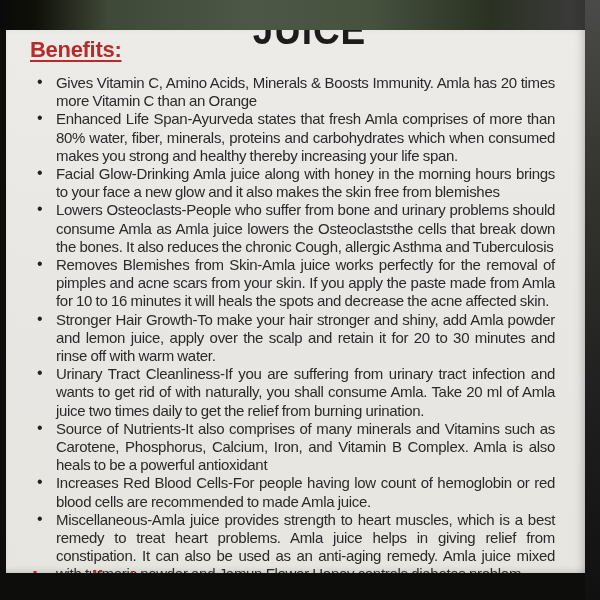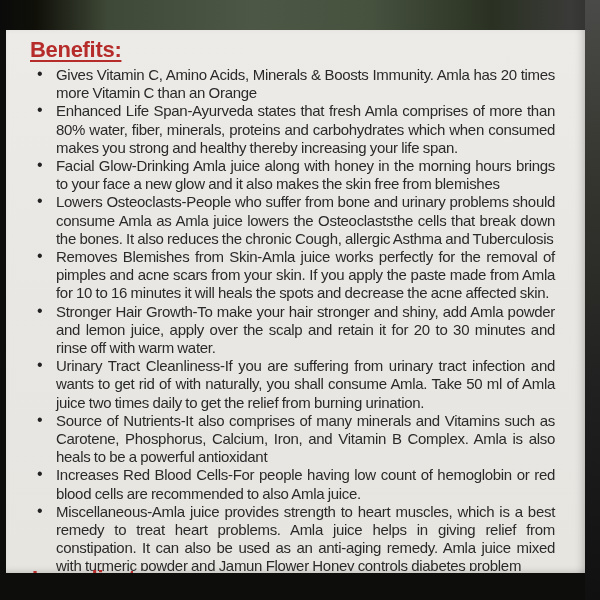--- a/index.html
+++ b/index.html
@@ -25,21 +25,21 @@
   .juice-clip{
     position:absolute;top:0;left:0;right:0;height:17px;overflow:hidden;
     text-align:center;
   }
   .juice-clip .juice-text{
     display:inline-block;font-size:42px;line-height:42px;font-weight:bold;
     color:#1d1c1b;margin-top:-23px;letter-spacing:1px;
     transform:translateX(14px) scaleX(0.88);transform-origin:center top;
   }
   .benefits-heading{
-    display:inline-block;margin:7px 0 0 24px;
+    display:inline-block;margin:7px 0 8px 24px;
     font-size:22px;font-weight:bold;color:#b52c2b;
     text-decoration:underline;text-decoration-thickness:2px;text-underline-offset:3px;
     letter-spacing:-0.3px;
   }
   ul.bullets{
     margin:3px 0 0 0;padding:0 30px 0 28px;list-style:none;
     height:505px;overflow:hidden;
   }
   ul.bullets li{
     position:relative;padding-left:22px;margin:0;
@@ -58,20 +58,23 @@
 </style>
 </head>
 <body>
 
 <div class="screen">
   <div class="top-band"></div>
   <div class="right-strip"></div>
 
   <div class="label">
 
+    <div class="juice-clip">
+      <span class="juice-text">JUICE</span>
+    </div>
 
     <span class="benefits-heading">Benefits:</span>
 
     <ul class="bullets">
       <li>
         <span class="dot">•</span>
         <span>Gives Vitamin C, Amino Acids, Minerals &amp; Boosts Immunity. Amla has 20 times more Vitamin C than an Orange</span>
       </li>
       <li>
         <span class="dot">•</span>
@@ -88,29 +91,29 @@
       <li>
         <span class="dot">•</span>
         <span>Removes Blemishes from Skin-Amla juice works perfectly for the removal of pimples and acne scars from your skin. If you apply the paste made from Amla for 10 to 16 minutes it will heals the spots and decrease the acne affected skin.</span>
       </li>
       <li>
         <span class="dot">•</span>
         <span>Stronger Hair Growth-To make your hair stronger and shiny, add Amla powder and lemon juice, apply over the scalp and retain it for 20 to 30 minutes and rinse off with warm water.</span>
       </li>
       <li>
         <span class="dot">•</span>
-        <span>Urinary Tract Cleanliness-If you are suffering from urinary tract infection and wants to get rid of with naturally, you shall consume Amla. Take 50 ml of Amla juice two times daily to get the relief from burning urination.</span>
+        <span>Urinary Tract Cleanliness-If you are suffering from urinary tract infection and wants to get rid of with naturally, you shall consume Amla. Take 20 ml of Amla juice two times daily to get the relief from burning urination.</span>
       </li>
       <li>
         <span class="dot">•</span>
         <span>Source of Nutrients-It also comprises of many minerals and Vitamins such as Carotene, Phosphorus, Calcium, Iron, and Vitamin B Complex. Amla is also heals to be a powerful antioxidant</span>
       </li>
       <li>
         <span class="dot">•</span>
-        <span>Increases Red Blood Cells-For people having low count of hemoglobin or red blood cells are recommended to also Amla juice.</span>
+        <span>Increases Red Blood Cells-For people having low count of hemoglobin or red blood cells are recommended to made Amla juice.</span>
       </li>
       <li>
         <span class="dot">•</span>
         <span>Miscellaneous-Amla juice provides strength to heart muscles, which is a best remedy to treat heart problems. Amla juice helps in giving relief from constipation. It can also be used as an anti-aging remedy. Amla juice mixed with turmeric powder and Jamun Flower Honey controls diabetes problem</span>
       </li>
     </ul>
 
     <span class="footer-heading">Ingredients:</span>
   </div>
 </div>

